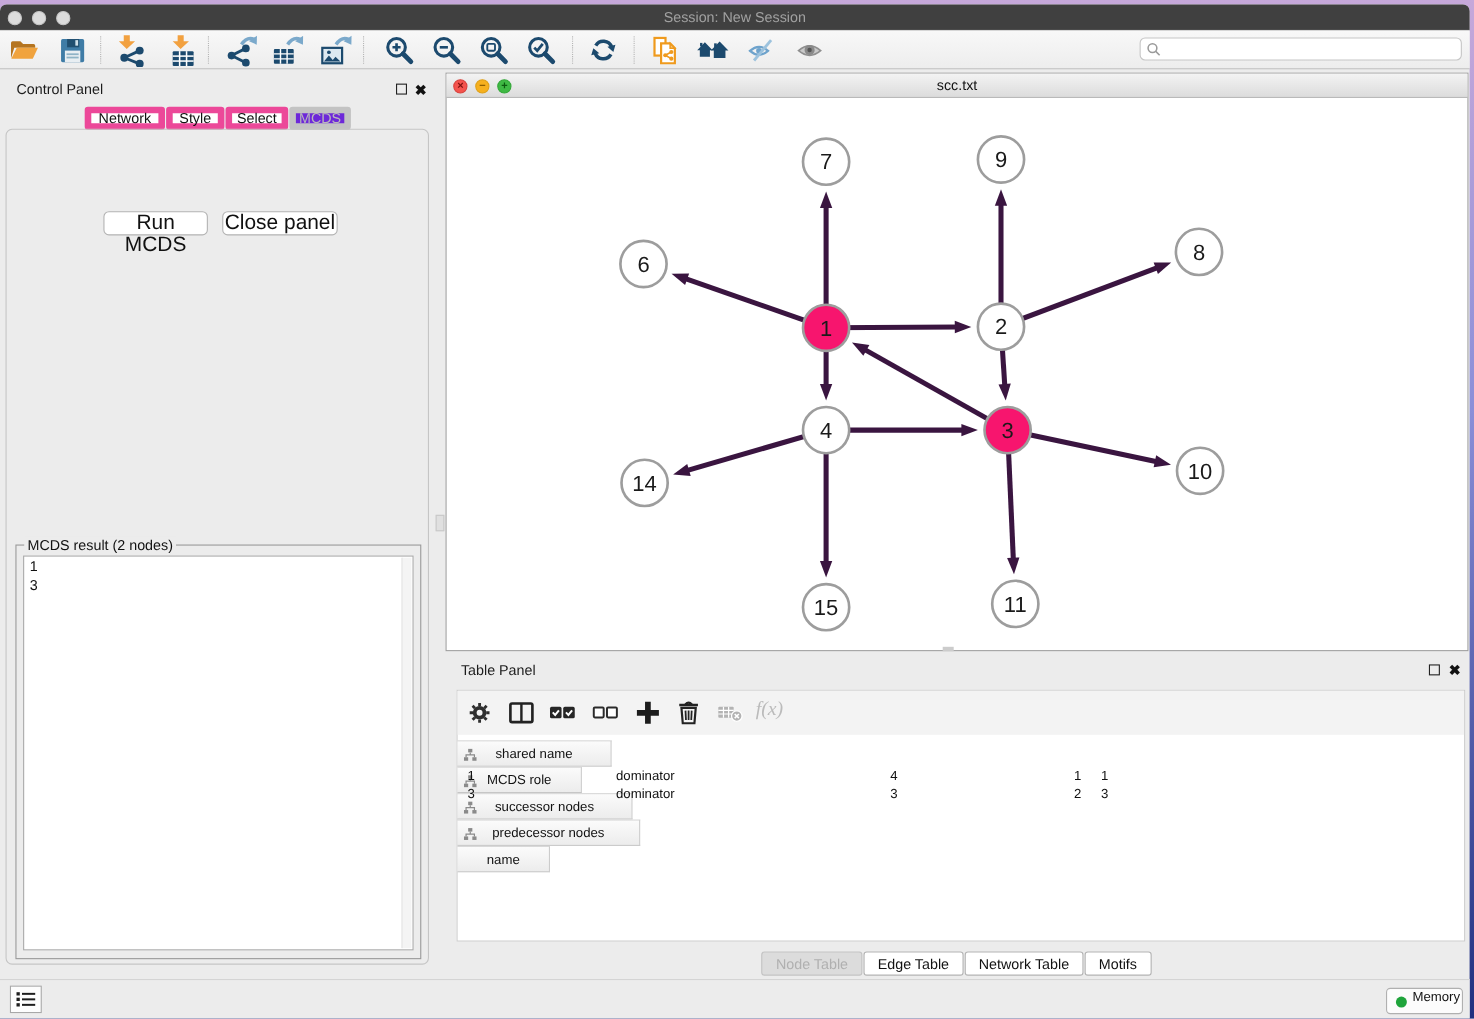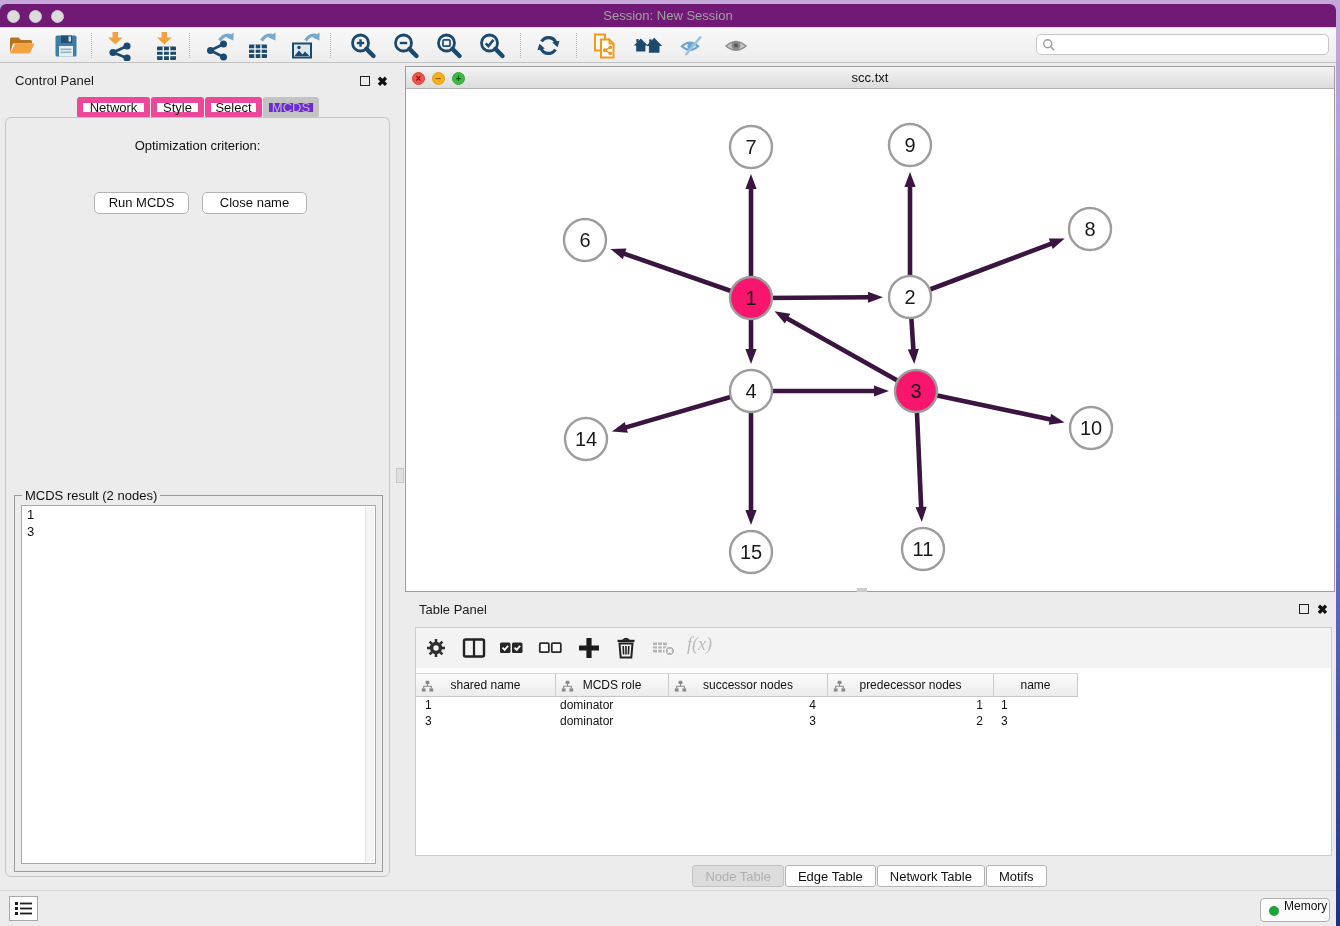--- a/index.html
+++ b/index.html
@@ -1,21 +1,21 @@
 <!DOCTYPE html>
 <html><head>
 <meta charset="utf-8">
 <style>
 * { margin:0; padding:0; box-sizing:border-box; }
 body { font-family:"Liberation Sans", sans-serif; }
 .desktop { position:relative; width:1340px; height:926px; overflow:hidden;
   background:linear-gradient(180deg,#c6a8da 0%,#8b8fd8 40%,#20307f 100%); }
 .app { position:absolute; left:0; top:4px; width:1336px; height:922px; background:#ececec; border-radius:6px 6px 0 0; }
 
-.titlebar { position:absolute; left:0; top:0; width:100%; height:24px; background:#701a75; border-bottom:1px solid #d8d8d8; border-radius:6px 6px 0 0; }
+.titlebar { position:absolute; left:0; top:0; width:100%; height:24px; background:#404040; border-bottom:1px solid #d8d8d8; border-radius:6px 6px 0 0; }
 .tl { position:absolute; top:6px; width:13px; height:13px; border-radius:50%; background:#dcdcdc; border:1px solid #c6c6c6; }
 .apptitle { position:absolute; left:0; right:0; top:4px; text-align:center; font-size:13px; color:#a0a0a0; }
 
 .toolbar { position:absolute; left:0; top:24px; width:100%; height:35px; background:linear-gradient(#f8f8f8,#ededed); border-bottom:1px solid #c3c3c3; }
 .tbicon { position:absolute; top:3px; width:30px; height:30px; }
 .tbsep { position:absolute; top:5px; height:25px; width:0; border-left:1px dotted #b5b5b5; }
 .search { position:absolute; left:1036px; top:6px; width:293px; height:21px; background:#fff; border:1px solid #c6c6c6; border-radius:5px; }
 .search svg { position:absolute; left:5px; top:3px; }
 .search input { position:absolute; left:22px; top:1px; width:265px; height:17px; border:none; outline:none; font-size:12px; background:transparent; }
 
@@ -23,40 +23,40 @@
 .paneltitle { position:absolute; font-size:13px; color:#1c1c1c;text-align:center; }
 .minbox { position:absolute; width:10px; height:10px; border:1.6px solid #222; }
 .closex { position:absolute; font-size:13px; font-weight:bold; color:#111; line-height:11px; }
 .ctabs { position:absolute; top:34px; left:77px; height:21px; display:flex; }
 .ctab { height:21px; border:6px solid #ec4899; background:#fff; color:#111; font-size:13px; display:flex; align-items:center; justify-content:center; border-radius:3px; margin-right:1px; }
 .ctab.active { background:#6d28d9; color:#b9b9b9; border-color:#c3c3c3; }
 .panelbox { position:absolute; left:5px; top:54px; width:385px; height:760px; border:1px solid #c5c5c5; border-radius:6px; }
 .optlabel { position:absolute; top:20px; left:0; right:0; text-align:center; font-size:13px; color:#111; }
 .dropdown { position:absolute; left:38px; top:40px; width:310px; height:23px; background:#fff; border:1px solid #b3b3b3; border-radius:4px; font-size:13px; color:#111; line-height:21px; padding-left:12px; }
 .stepper { position:absolute; right:6px; top:2px; }
-.cbtn { position:absolute; top:74px; height:22px; background:#fff; border:1px solid #b3b3b3; border-radius:5px; font-size:13px; color:#111; text-align:center; line-height:20px; }
+.cbtn { position:absolute; top:74px; height:22px; background:#fff; border:1px solid #b3b3b3; border-radius:5px; font-size:19px; color:#111; text-align:center; line-height:20px; }
 .groupbox { position:absolute; left:8px; top:377px; width:369px; height:377px; border:1px solid #9a9a9a; }
 .grouplegend { position:absolute; top:-8px; left:7px; background:#ececec; padding:0 3px; font-size:13px; color:#111; }
 .resultarea { position:absolute; left:6px; top:9px; right:6px; bottom:7px; background:#fff; border:1px solid #a8a8a8; font-size:13px; color:#111; }
 .resultarea .line { padding-left:5px; line-height:17px; }
 .vscroll { position:absolute; right:1px; top:1px; width:9px; bottom:1px; background:#f4f4f4; border-left:1px solid #e4e4e4; }
 
 .netwin { position:absolute; left:405px; top:62px; width:930px; height:526px; background:#fff; border:1px solid #9e9e9e; }
 .nettitle { position:absolute; left:0; top:0; right:0; height:22px; background:linear-gradient(#f3f3f3,#dcdcdc); border-bottom:1px solid #b2b2b2; }
 .ntl { position:absolute; top:4.5px; width:13px; height:13px; border-radius:50%; font-size:10px; font-weight:bold; text-align:center; line-height:11px; }
 .nettitletext { position:absolute; left:0; right:0; top:3px; text-align:center; font-size:13px; color:#111; }
 .netcanvas { position:absolute; left:0; top:22px; width:928px; height:502px; }
 .hsplit { position:absolute; left:451px; bottom:-1px; width:10px; height:4px; background:#cccccc; }
 
 .tpanel { position:absolute; left:405px; top:592px; width:930px; height:298px; }
 .tcontainer { position:absolute; left:10px; top:31px; width:917px; height:229px; background:#fff; border:1px solid #cdcdcd; }
 .ttoolbar { position:absolute; left:0; top:0; right:0; height:40px; background:#f3f3f3; }
 .ttbicon { position:absolute; top:6px; width:28px; height:28px; }
 .fx { font-family:"Liberation Serif", serif; font-style:italic; font-size:18px; color:#bbbbbb; }
-.thead { position:absolute; left:0; top:45px; height:36px; display:flex; }
+.thead { position:absolute; left:0; top:45px; height:36px; display:flex;flex-direction:column; }
 .thcell { position:relative; height:24px; background:linear-gradient(#fbfbfb,#ececec); border-top:1px solid #d8d8d8; border-bottom:1px solid #c6c6c6; border-right:1px solid #ccc; font-size:12px; color:#111; text-align:center; line-height:22px; }
 .thcell svg { position:absolute; left:5px; top:6px; }
 .trow { position:absolute; left:0; height:16px; display:flex; font-size:12px; color:#111; }
 .tcell { height:16px; line-height:16px; white-space:nowrap; overflow:hidden; }
 .ttabs { position:absolute; top:269px; left:0; width:100%; display:flex; justify-content:center; }
 .ttab { height:22px; border:1px solid #b3b3b3; background:#fff; color:#111; font-size:13px; display:flex; align-items:center; justify-content:center; border-radius:3px; margin-right:1px; padding:0 12px; }
 .ttab.active { background:#dcdcdc; color:#b0b0b0; border-color:#c3c3c3; }
 
 .statusbar { position:absolute; left:0; top:886px; width:100%; height:36px; border-top:1px solid #d4d4d4; background:#ececec; }
 .listbtn { position:absolute; left:9px; top:5px; width:29px; height:25px; background:#fdfdfd; border:1px solid #a8a8a8; }
@@ -217,23 +217,22 @@
       <div class="paneltitle" style="left:15px; top:10px">Control Panel</div>
       <span class="minbox" style="left:360px; top:13px"></span>
       <span class="closex" style="left:377px; top:13px">✖</span>
       <div class="ctabs" id="ctabs">
           <div class="ctab" style="width: 73px;">Network</div>
           <div class="ctab" style="width: 53px;">Style</div>
           <div class="ctab" style="width: 57px;">Select</div>
           <div class="ctab active" style="width: 56px;">MCDS</div>
         </div>
       <div class="panelbox">
-        <div class="optlabel">Optimization criterion:</div>
         <div class="cbtn" style="left:88px; width:95px">Run MCDS</div>
-        <div class="cbtn" style="left:196px; width:105px">Close name</div>
+        <div class="cbtn" style="left:196px; width:105px">Close panel</div>
         <div class="groupbox">
           <div class="grouplegend">MCDS result (2 nodes)</div>
           <div class="resultarea" id="resultarea">
             <div class="vscroll"></div>
           <div class="line">1</div>
               <div class="line">3</div>
             </div>
         </div>
       </div>
     </div>

